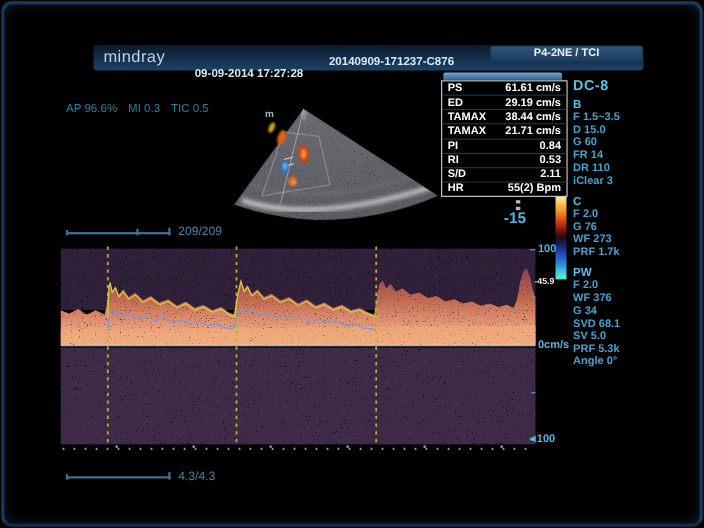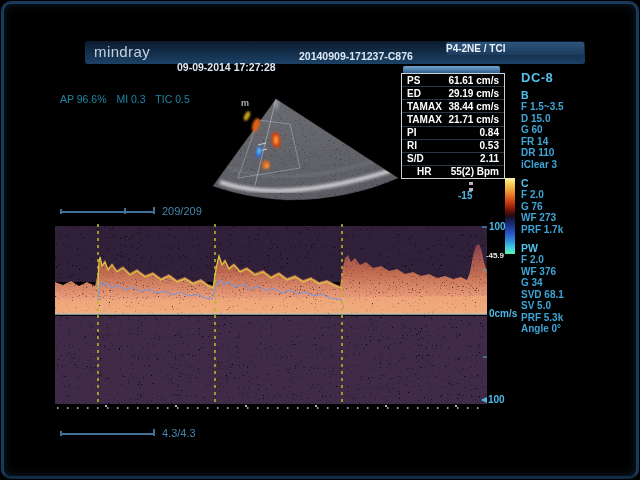--- a/index.html
+++ b/index.html
@@ -8,43 +8,43 @@
   .bezel{position:absolute;inset:1px;border:3px solid #1a3a5c;border-bottom-color:#132c46;
          border-radius:10px;box-shadow:inset 0 0 10px rgba(40,90,140,.35);pointer-events:none;z-index:50;}
   
   .topbar{position:absolute;left:85px;top:41px;width:500px;height:23px;border-radius:3px;
           background:linear-gradient(180deg,#0b1a2c 0%,#14304d 55%,#1d4166 100%);}
   .brand{position:absolute;left:9px;top:2px;font-size:15px;font-weight:normal;color:#c4d1de;letter-spacing:.4px;}
   .dt{position:absolute;left:92px;top:20px;font-size:10.5px;font-weight:bold;color:#dbe7f3;}
   .examid{position:absolute;left:214px;top:9px;font-size:10.5px;font-weight:bold;color:#dbe7f3;}
   .probetab{position:absolute;left:361px;top:1px;width:138px;height:13px;border-radius:2px;
             background:linear-gradient(180deg,#2e547c 0%,#1d3c5e 100%);
-            font-size:10px;font-weight:bold;color:#eaf2fa;text-align:left;line-height:13px;}
+            font-size:10px;font-weight:bold;color:#eaf2fa;text-align:center;line-height:13px;}
   
   .status{position:absolute;left:60px;top:93px;font-size:10.5px;font-weight:normal;color:#1d86a6;}
   .status span{margin-right:7px;}
   
-  .results{position:absolute;left:401px;top:66px;width:104px;height:113px;z-index:10;}
+  .results{position:absolute;left:401px;top:66px;width:115px;height:113px;z-index:10;}
   .results .hdr{position:absolute;left:2px;right:5px;top:0;height:7px;border-radius:2px 2px 0 0;
                 background:linear-gradient(180deg,#76a6ce 0%,#2e5d8a 100%);}
   .results .box{position:absolute;left:0;right:0;top:7px;bottom:0;border:1px solid #ccd4da;
                 background:#000;display:flex;flex-direction:column;}
   .rrow{flex:1;display:flex;justify-content:space-between;align-items:center;padding:0 5px;
         border-bottom:1px solid #2a3642;font-size:10px;font-weight:bold;color:#fff;white-space:nowrap;}
-  .rrow:last-child{border-bottom:none;margin-left:10px;}
+  .rrow:last-child{border-bottom:none;}
   
   .cbar{position:absolute;left:505px;top:178px;width:10px;height:76px;
         background:linear-gradient(180deg,#fff6b0 0%,#f8d862 6%,#f0a038 16%,#e06020 26%,#b02810 36%,
         #601008 44%,#200a14 50%,#141c48 55%,#1e3490 64%,#2858c8 73%,#2f8ad8 82%,#3cc4e8 90%,
         #55e8c8 97%,#66f0a8 100%);}
   .cbar-min{position:absolute;left:482px;top:251px;width:22px;font-size:8px;font-weight:bold;
             color:#e8e8e8;text-align:right;}
   .gtip{position:absolute;left:469px;top:182px;width:4px;height:3px;background:#b8b8c0;
         box-shadow:0 6px 0 #b8b8c0;}
-  .gtip-min{position:absolute;left:458px;top:190px;font-size:10px;font-weight:bold;color:#4db8e8;text-align:center;}
+  .gtip-min{position:absolute;left:458px;top:190px;font-size:14px;font-weight:bold;color:#4db8e8;text-align:center;}
   
   .sidebar{position:absolute;left:521px;top:70px;width:100px;color:#3ea6d6;}
   .sb-model{font-size:13px;font-weight:bold;color:#54c2ec;letter-spacing:.5px;margin-bottom:4px;}
   .sb-h{font-size:10.5px;font-weight:bold;color:#54c2ec;line-height:12px;}
   .sb-i{font-size:10px;font-weight:bold;line-height:11.5px;}
   .sb-gap{height:7px;}
   
   .axlab{position:absolute;color:#4db8e8;font-size:10px;font-weight:bold;}
   .tri-left{display:inline-block;width:0;height:0;border-top:3px solid transparent;
             border-bottom:3px solid transparent;border-right:6px solid #4db8e8;margin-right:1px;

